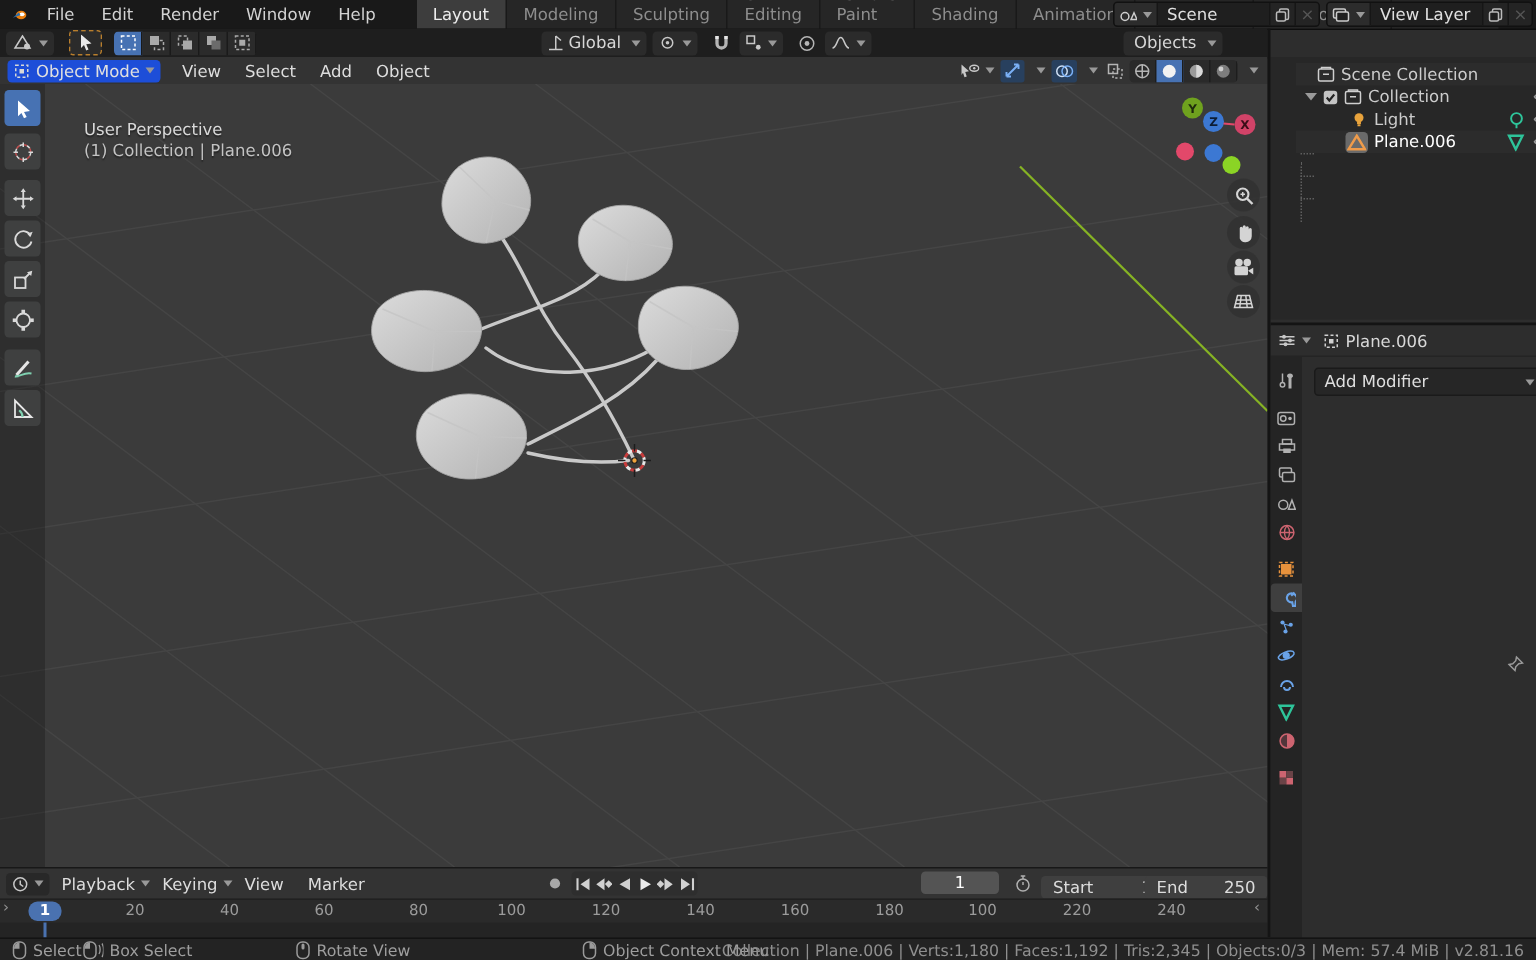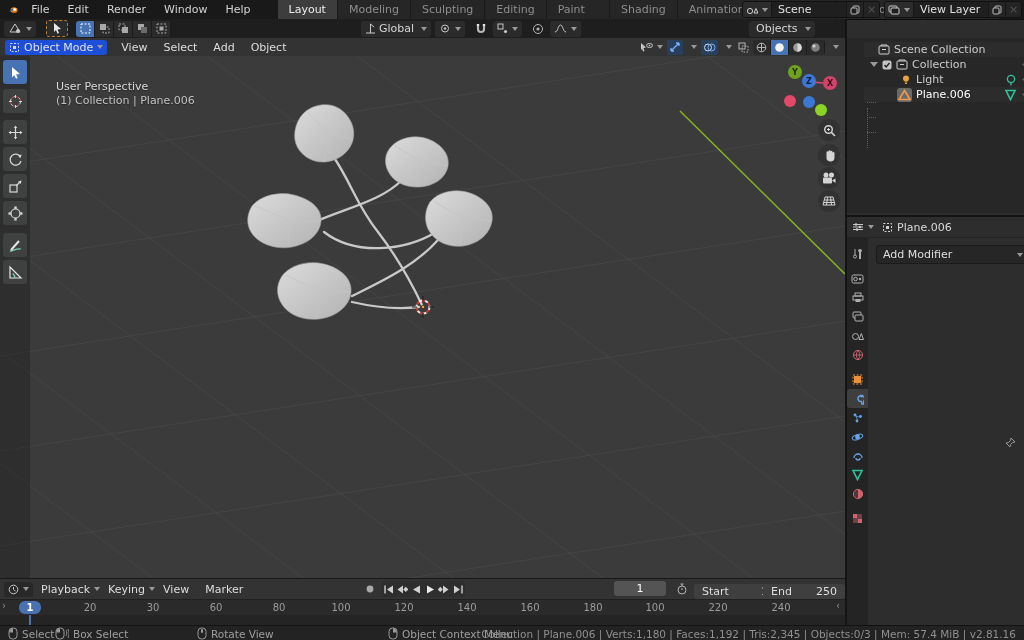--- a/index.html
+++ b/index.html
@@ -757,21 +757,21 @@
         <span>1</span>
       </div>
       <div class="rangef" style="left:763px;width:66px">
         <span>End</span>
         <span>250</span>
       </div>
     </div>
 
     <div id="ruler">
       <span class="tick" style="left:90px">20</span>
-      <span class="tick" style="left:153px">30</span>
+      <span class="tick" style="left:153px">40</span>
       <span class="tick" style="left:216px">60</span>
       <span class="tick" style="left:279px">80</span>
       <span class="tick" style="left:341px">100</span>
       <span class="tick" style="left:404px">120</span>
       <span class="tick" style="left:467px">140</span>
       <span class="tick" style="left:530px">160</span>
       <span class="tick" style="left:593px">180</span>
       <span class="tick" style="left:655px">100</span>
       <span class="tick" style="left:718px">220</span>
       <span class="tick" style="left:781px">240</span>

